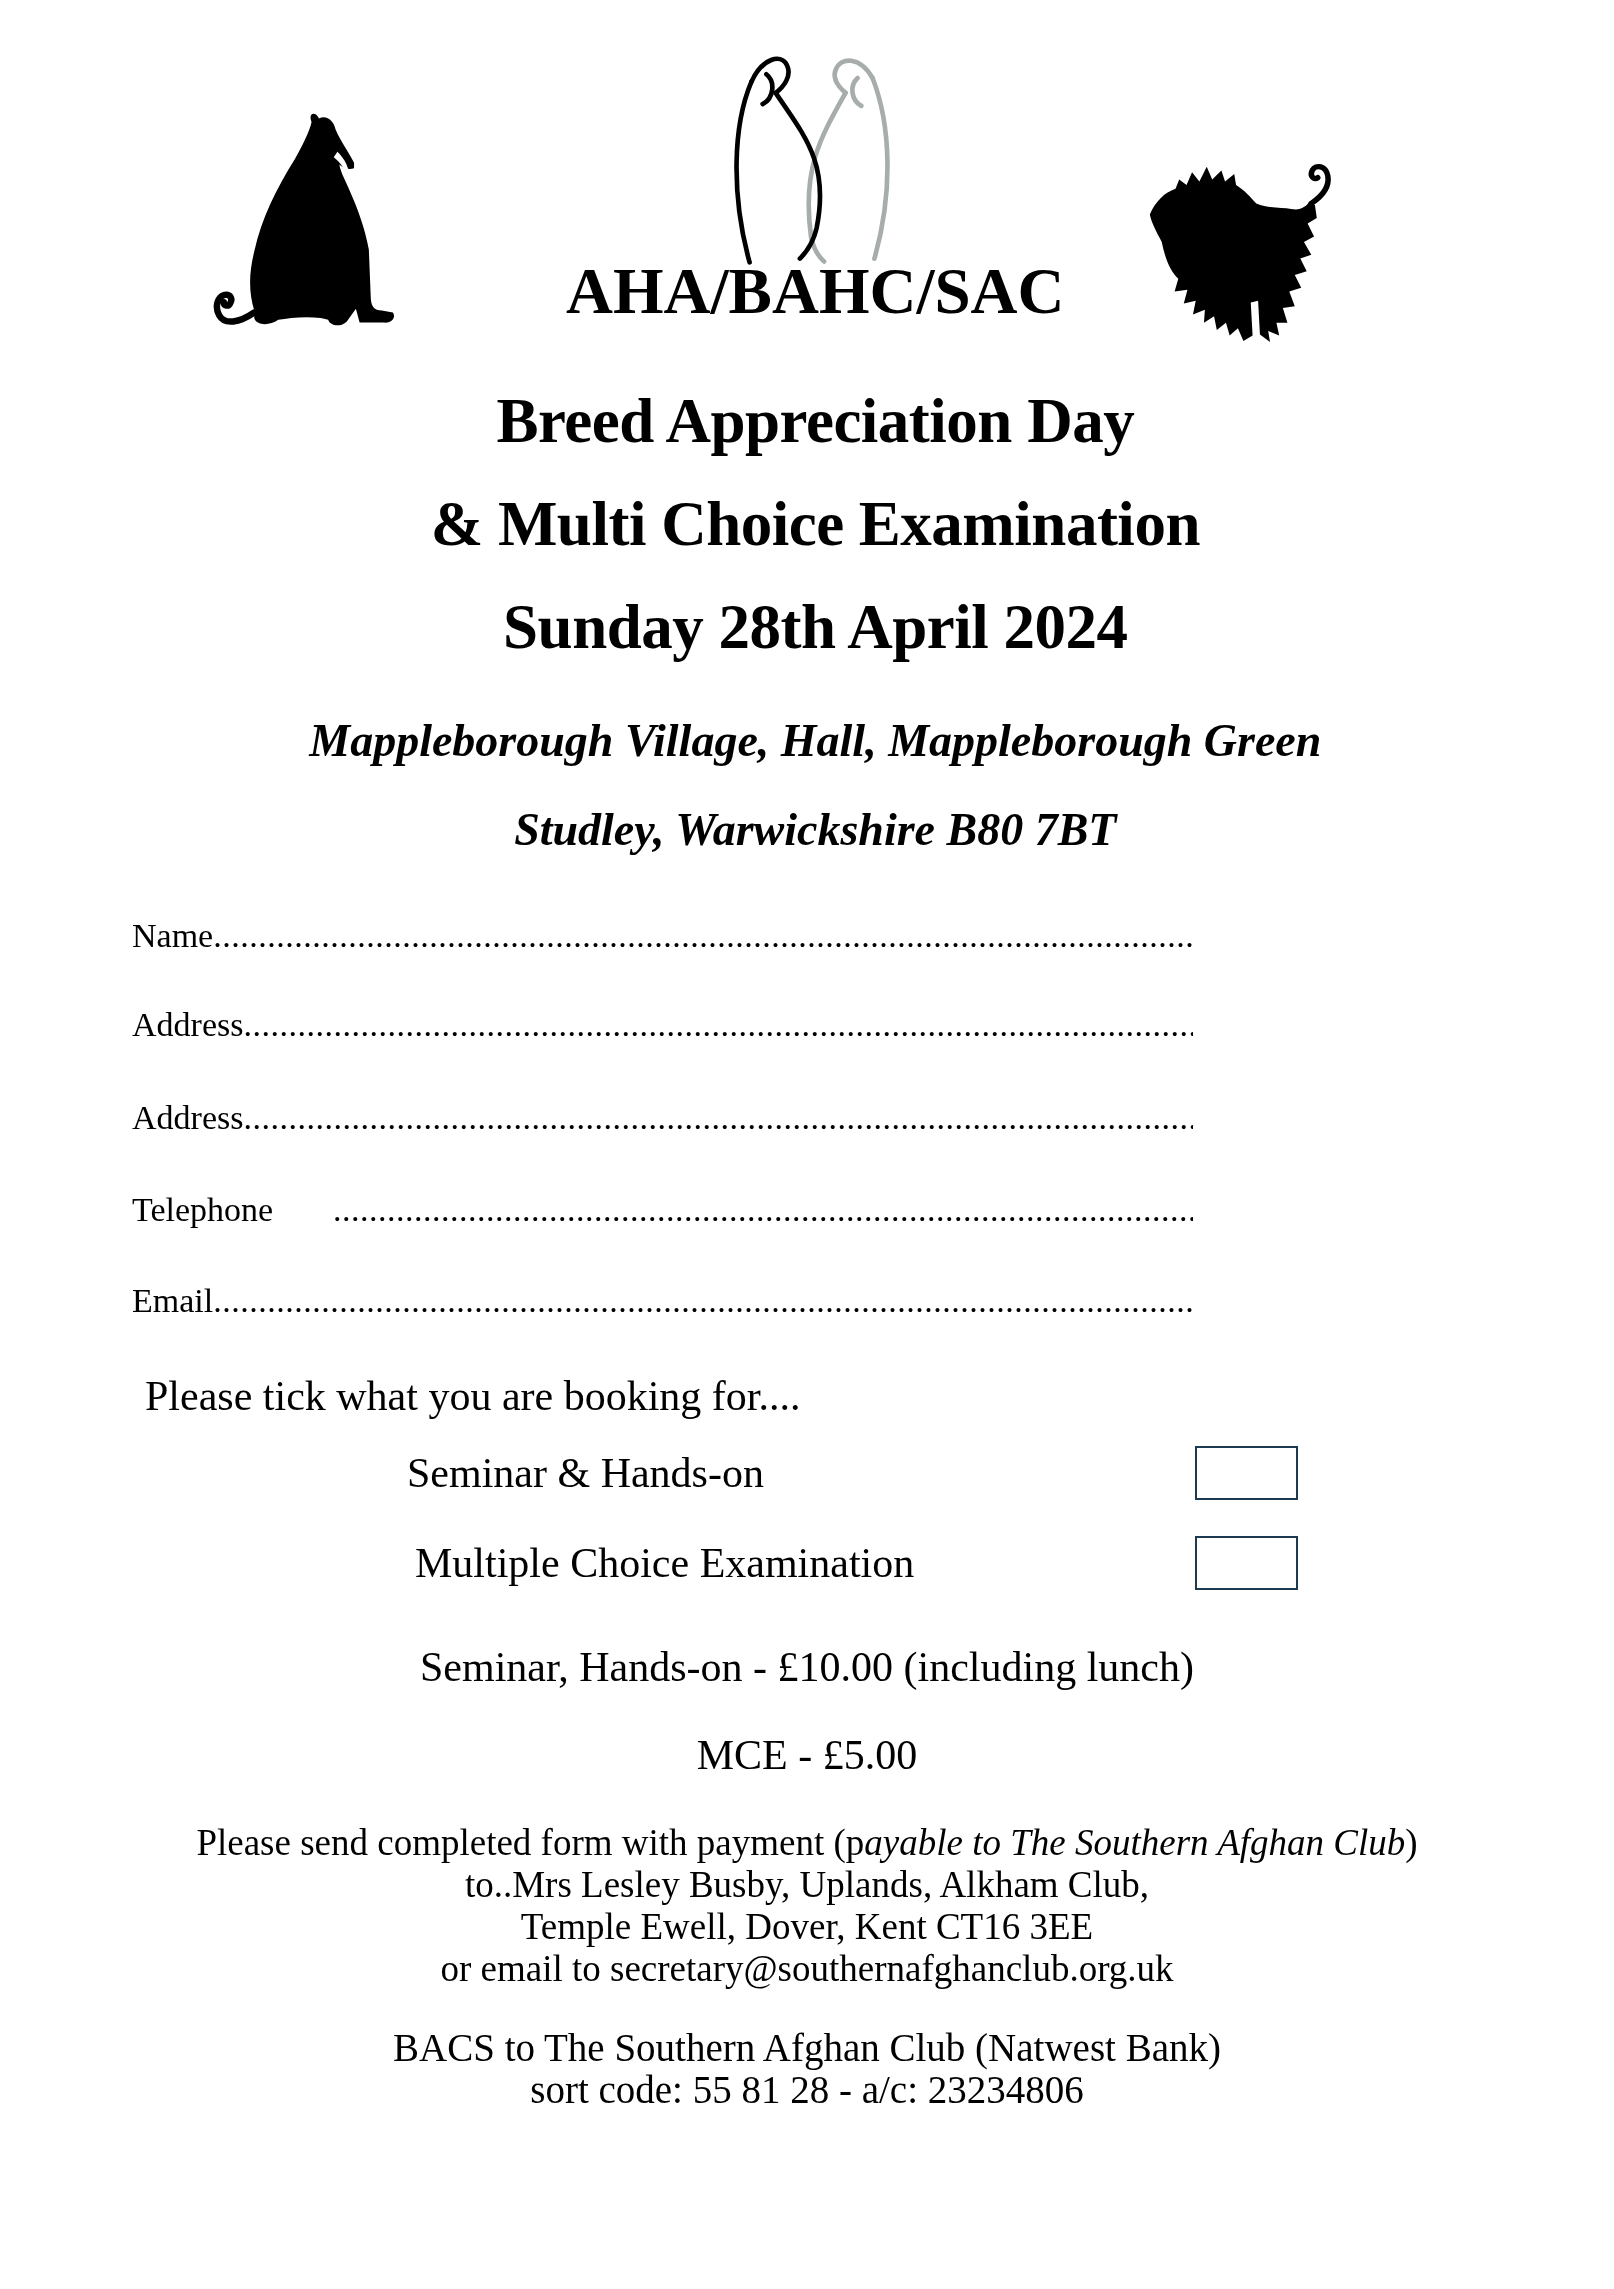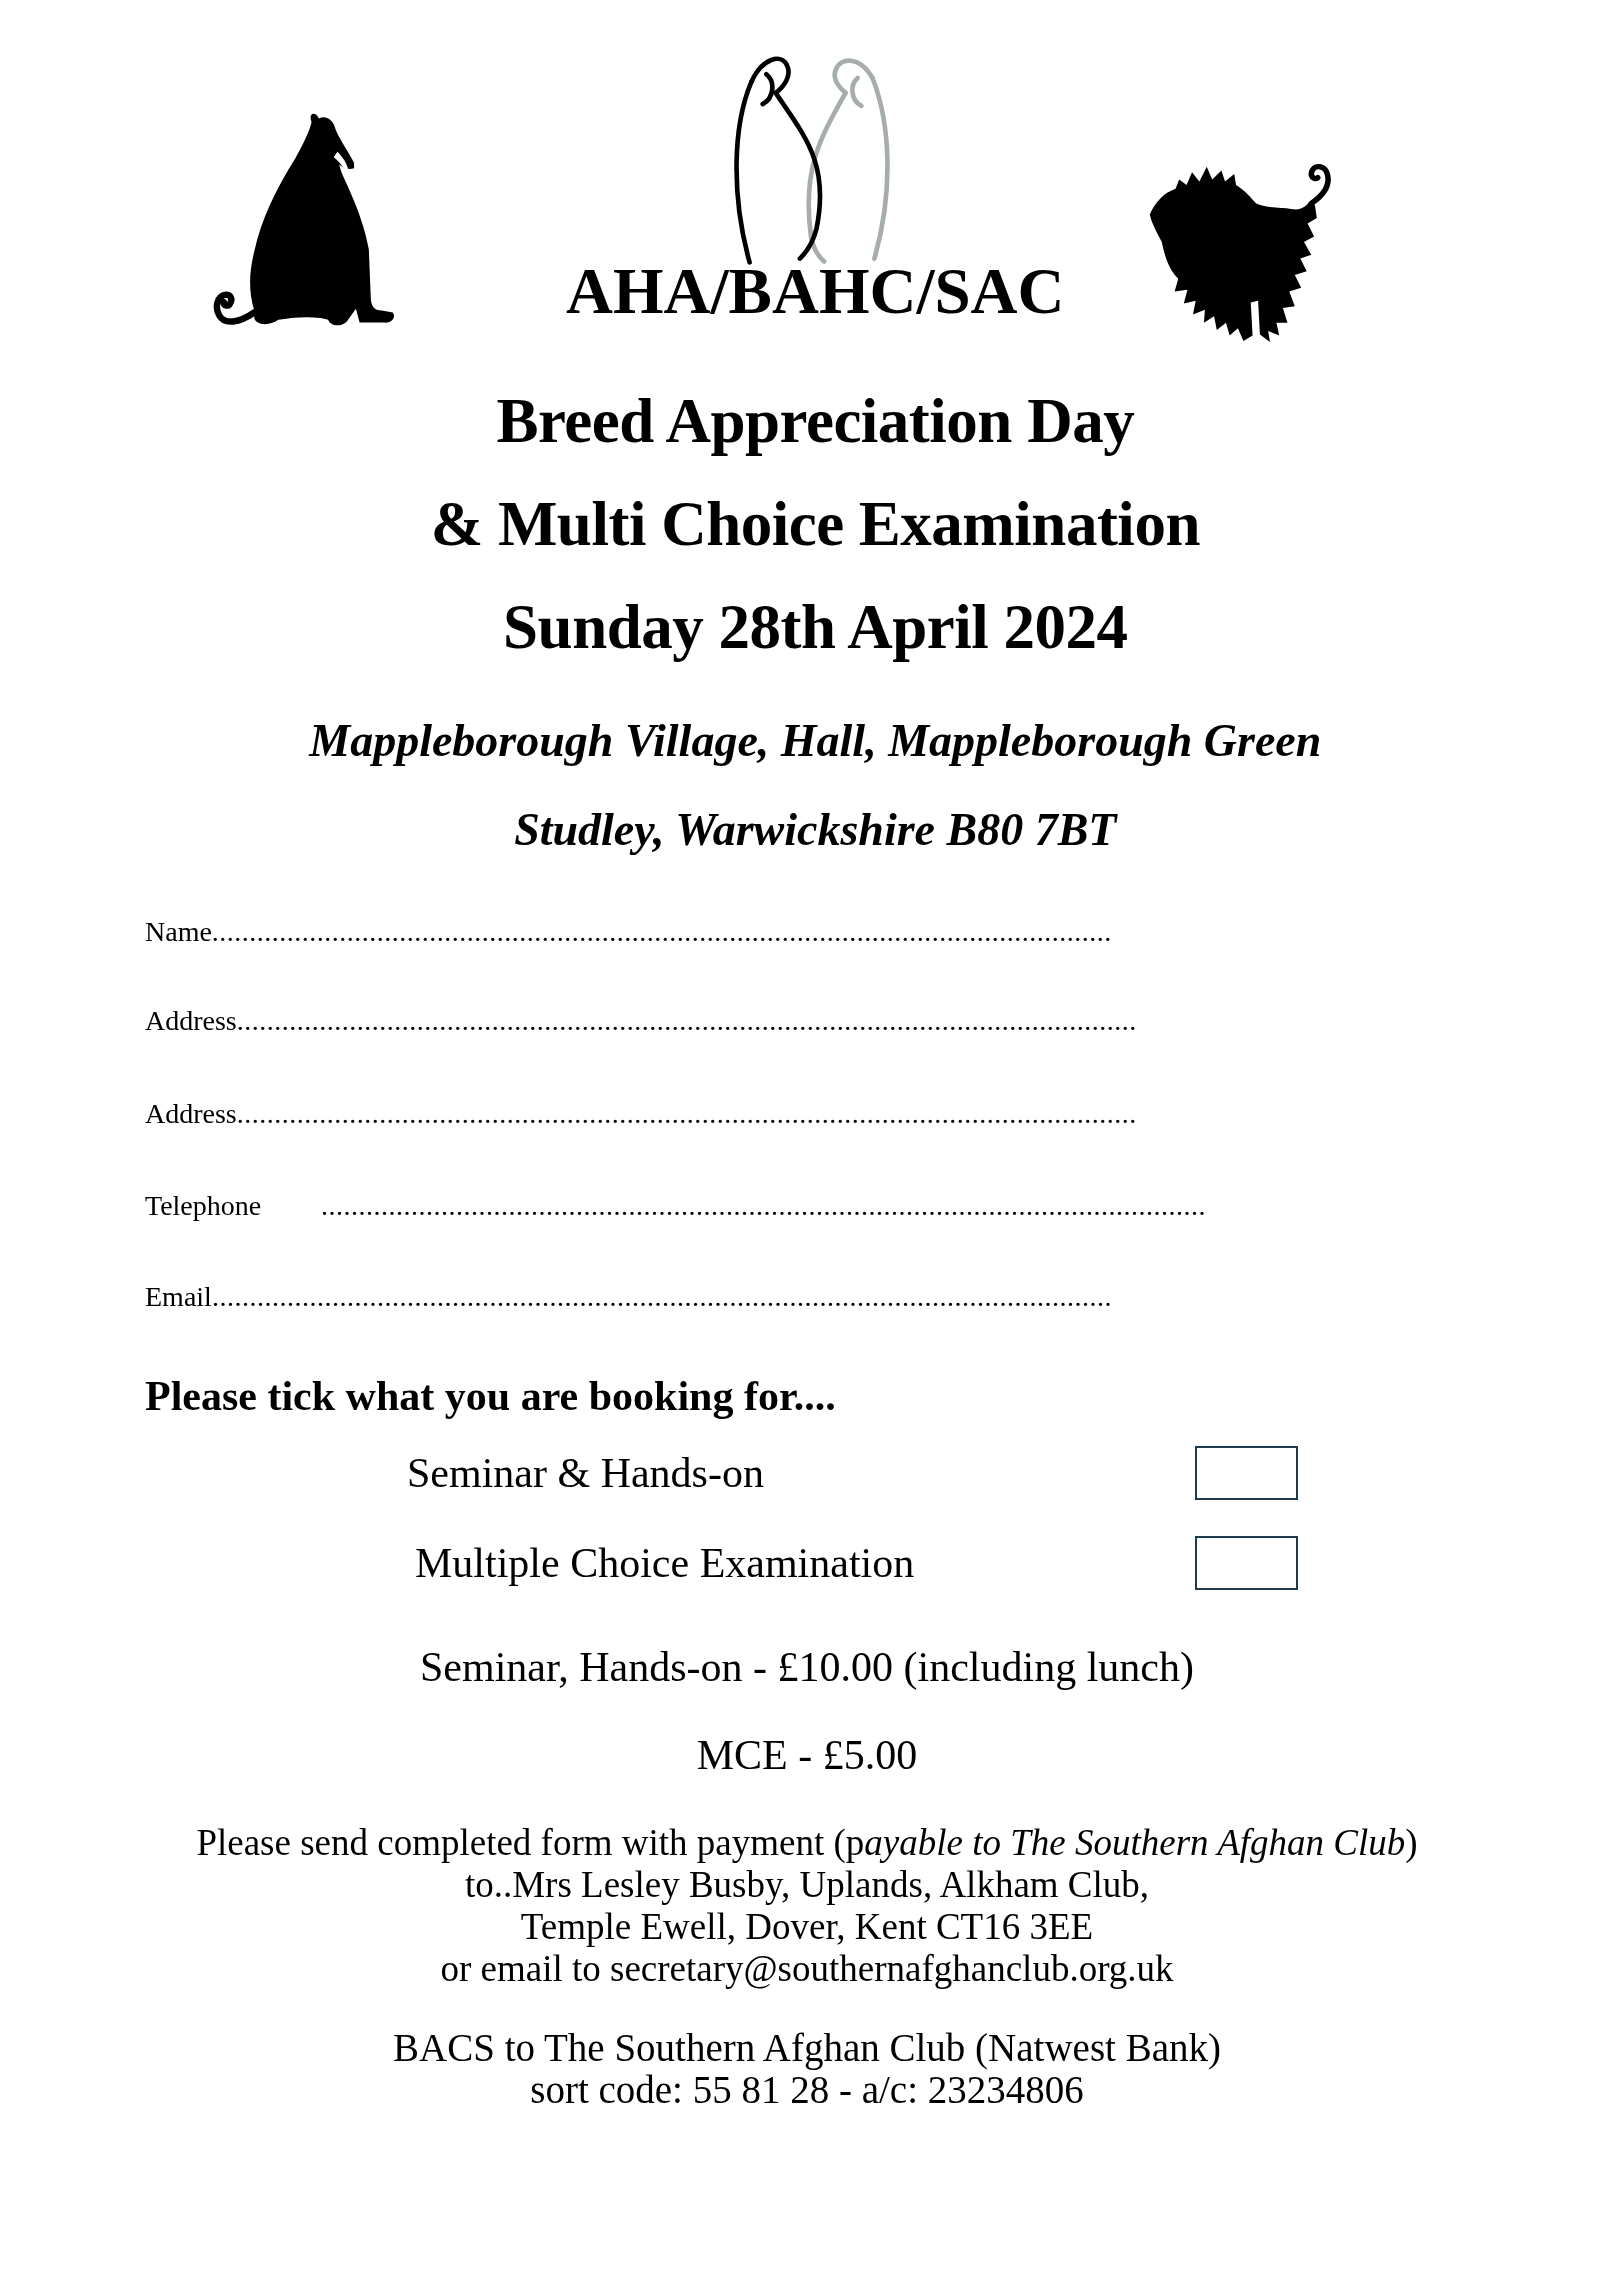--- a/index.html
+++ b/index.html
@@ -17,34 +17,34 @@
   .shift{transform:translateX(8.3px);}
   .org-title{top:256px;font-size:65px;font-weight:bold;line-height:1.1;}
   .title{font-size:63px;font-weight:bold;line-height:1.1;letter-spacing:-0.5px;}
   .title-1{top:387px;}
   .title-2{top:490px;}
   .title-3{top:593px;}
   .venue{font-size:46px;font-weight:bold;font-style:italic;line-height:1.1;}
   .venue-1{top:716px;}
   .venue-2{top:805px;}
   .field-row{
-    left:145px;width:1061px;height:54px;
-    font-size:28px;line-height:1.15;
+    left:132px;width:1061px;height:54px;
+    font-size:34px;line-height:1.15;
     display:flex;align-items:baseline;
   }
   .field-row .leader{
     flex:1;overflow:hidden;white-space:nowrap;letter-spacing:0.5px;
   }
   .field-row.gap-before-dots .leader{padding-left:14.8px;}
   .field-1{top:916px;}
   .field-2{top:1005px;}
   .field-3{top:1098px;}
   .field-4{top:1190px;gap:45px;}
   .field-5{top:1281px;}
-  .tick-prompt{left:145px;top:1372px;font-size:42px;line-height:1.15;white-space:nowrap;font-weight:bold;}
+  .tick-prompt{left:145px;top:1372px;font-size:42px;line-height:1.15;white-space:nowrap;}
   .option-label{font-size:42px;line-height:1.15;white-space:nowrap;}
   .option-label-1{left:407px;top:1449px;}
   .option-label-2{left:415px;top:1539px;}
   .checkbox{
     width:99px;height:50px;background:transparent;
     border:2.8px solid var(--checkbox-border,#1c3a50);
   }
   .checkbox-1{left:1195px;top:1446px;}
   .checkbox-2{left:1195px;top:1536px;}
   .price{font-size:42px;line-height:1.15;}

